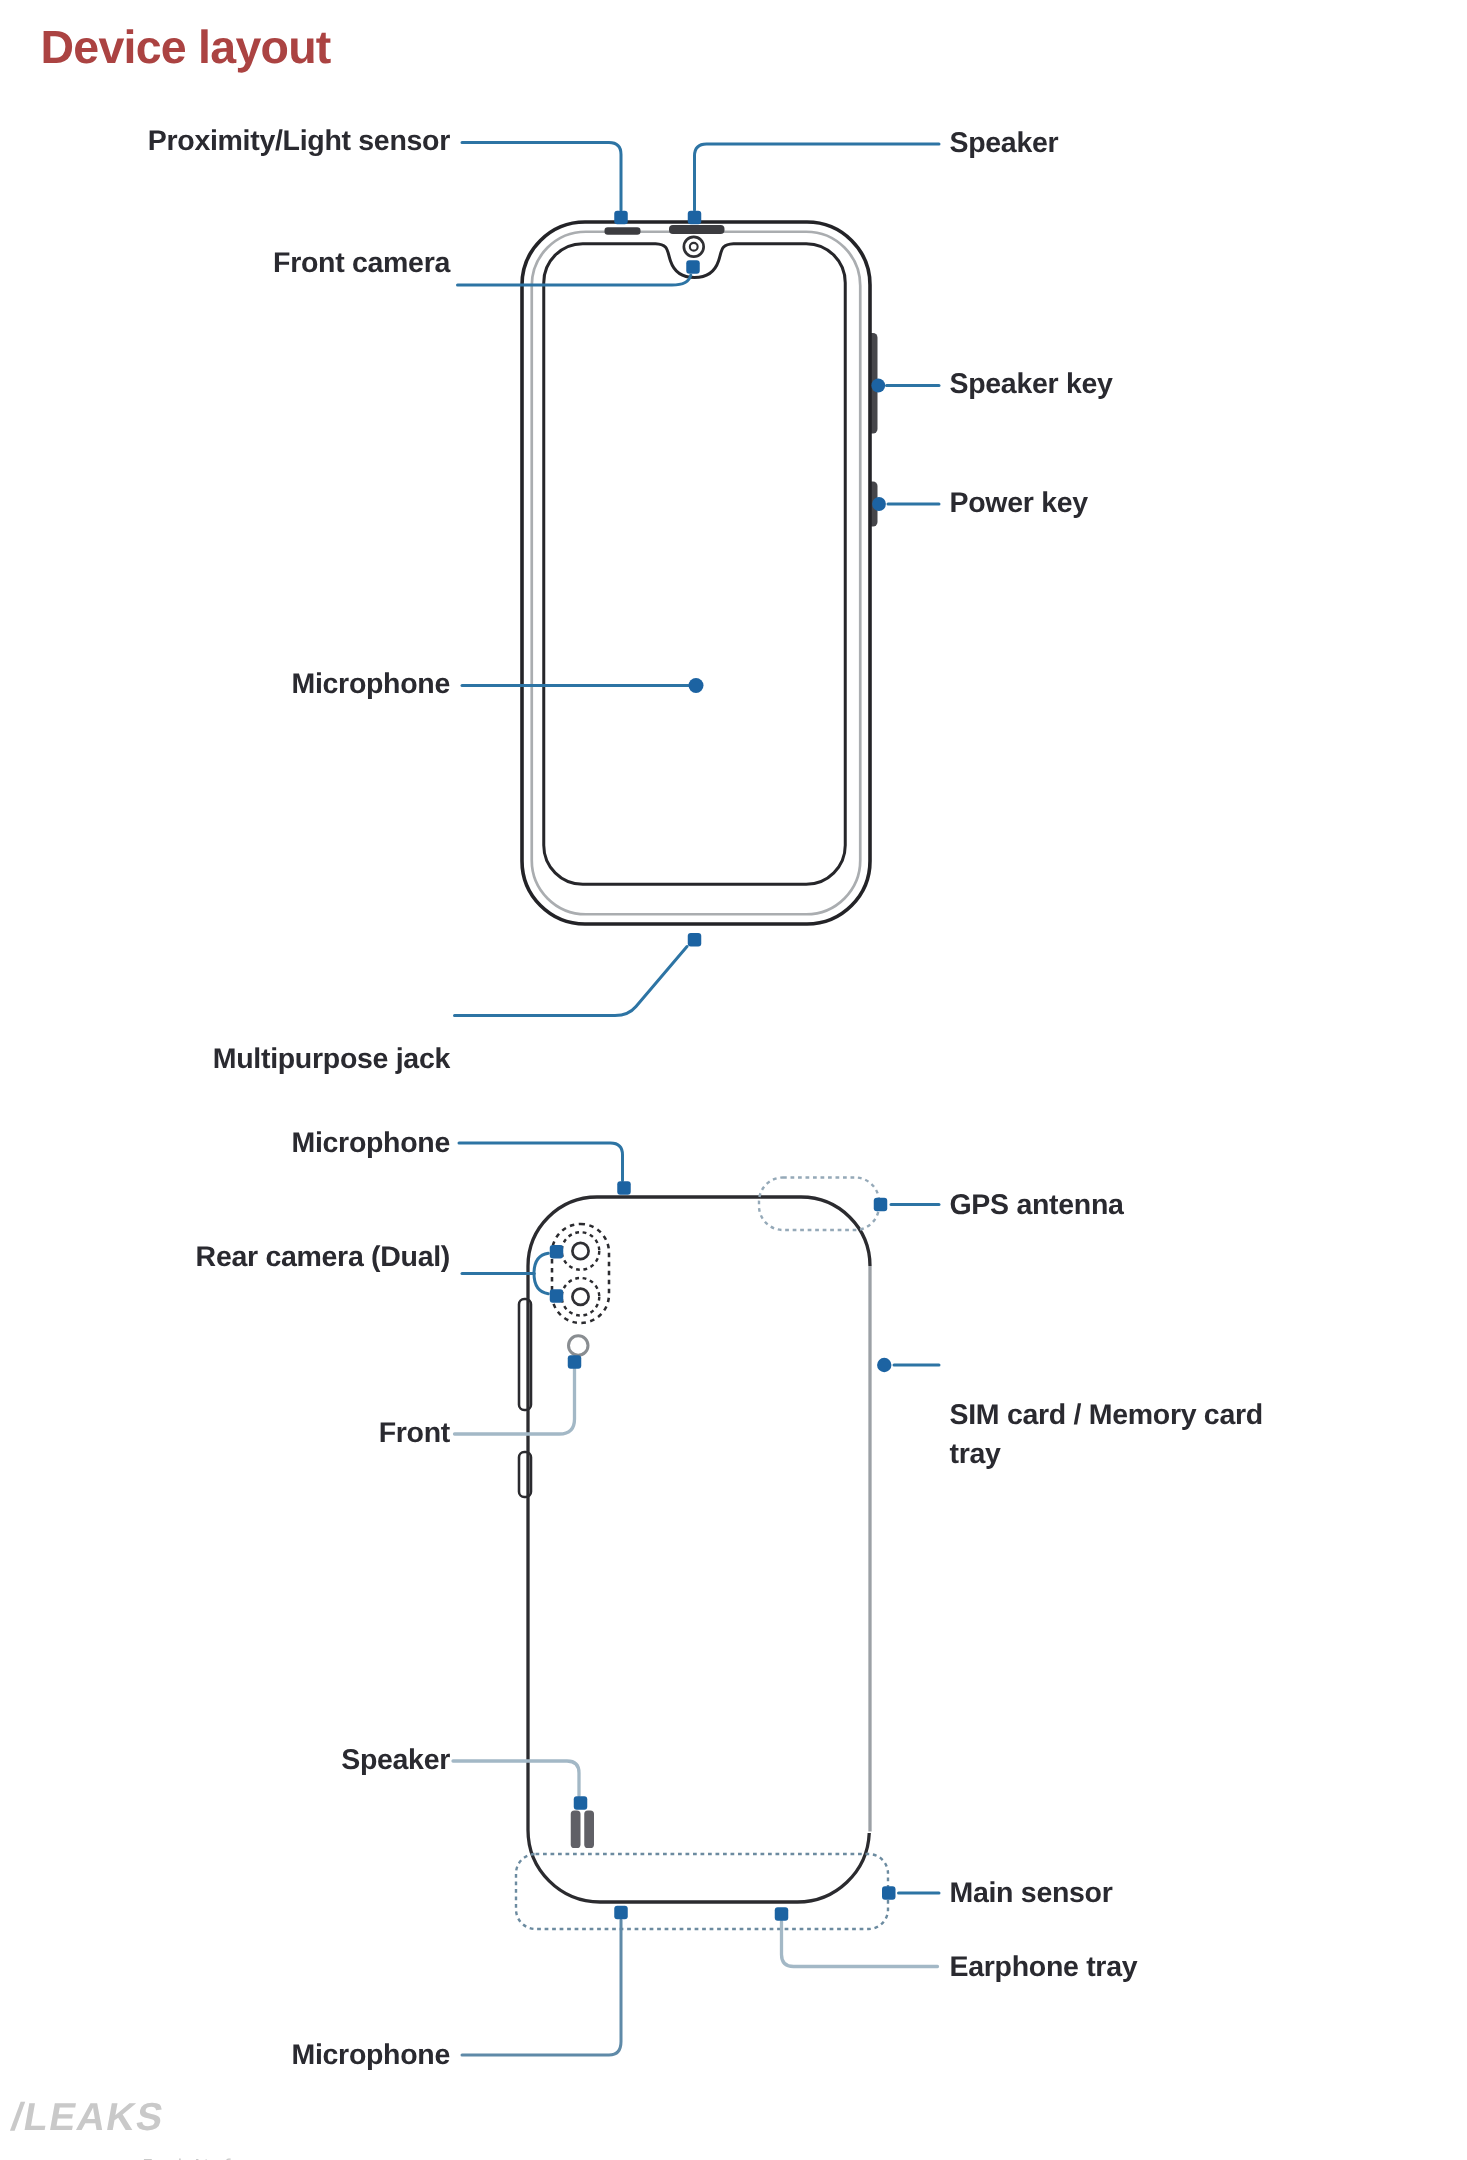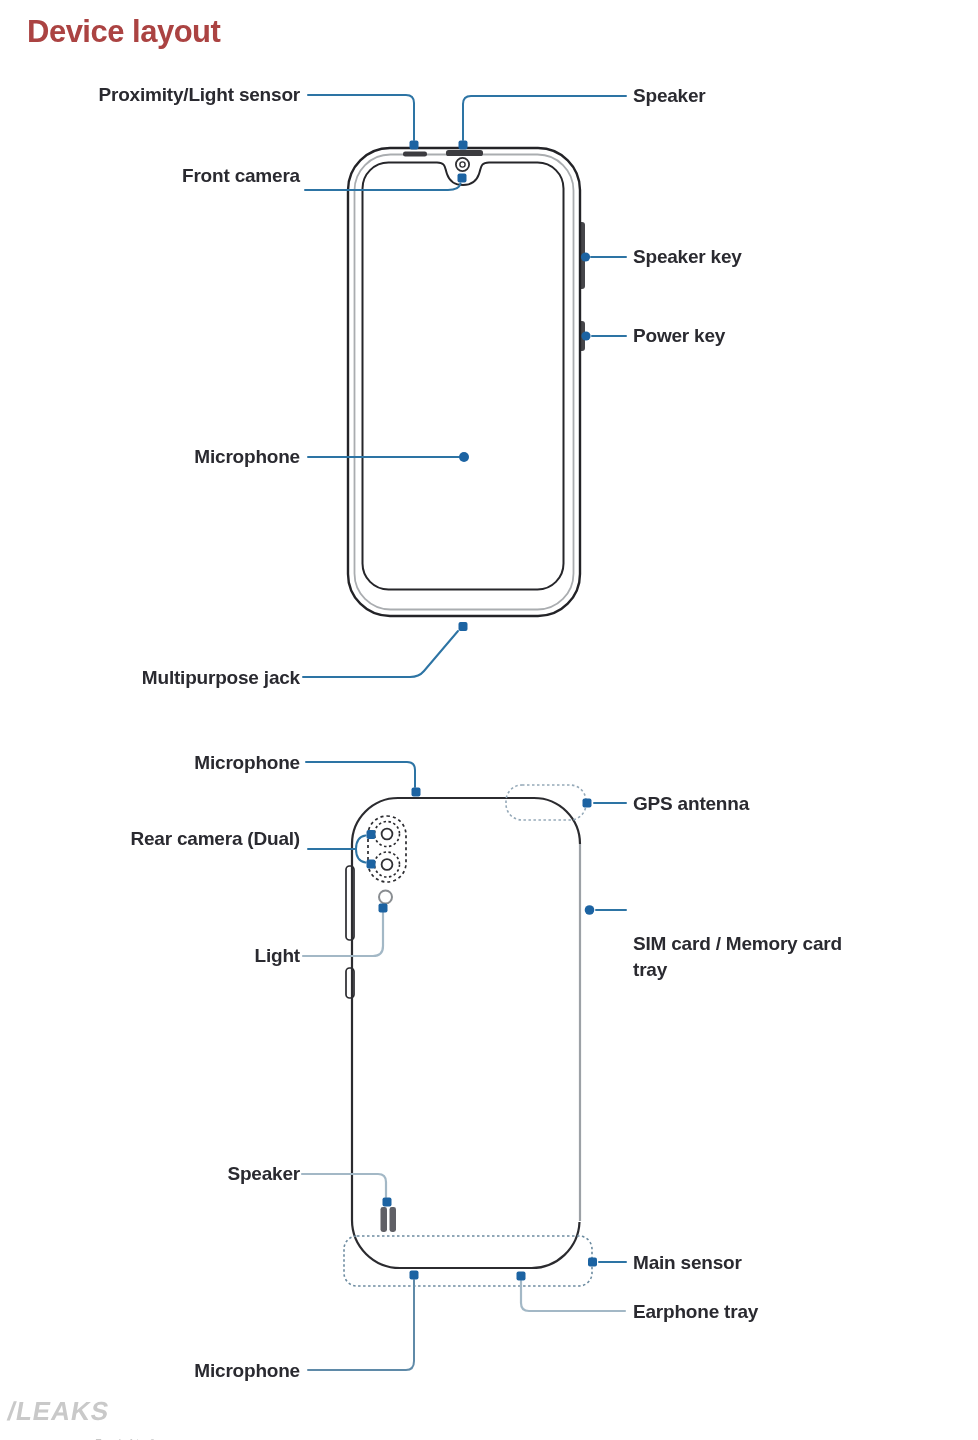--- a/index.html
+++ b/index.html
@@ -149,24 +149,24 @@
       <rect class="dot" x="409.5" y="1270.5" width="9" height="9" rx="2"></rect>
     </g>
   </svg>
 
   <div class="lbl lbl-l" style="top:83px">Proximity/Light sensor</div>
   <div class="lbl lbl-r" style="top:84px">Speaker</div>
   <div class="lbl lbl-l" style="top:164px">Front camera</div>
   <div class="lbl lbl-r" style="top:245px">Speaker key</div>
   <div class="lbl lbl-r" style="top:324px">Power key</div>
   <div class="lbl lbl-l" style="top:445px">Microphone</div>
-  <div class="lbl lbl-l" style="top:666px">Multipurpose jack</div>
+  <div class="lbl lbl-l" style="top:695px">Multipurpose jack</div>
   <div class="lbl lbl-l" style="top:751px">Microphone</div>
   <div class="lbl lbl-l" style="top:827px">Rear camera (Dual)</div>
-  <div class="lbl lbl-l" style="top:944px">Light</div>
+  <div class="lbl lbl-l" style="top:944px">Front</div>
   <div class="lbl lbl-r" style="top:792px">GPS antenna</div>
   <div class="lbl lbl-r lbl-wrap" style="top:898px">SIM card / Memory card tray</div>
   <div class="lbl lbl-l" style="top:1162px">Speaker</div>
   <div class="lbl lbl-r" style="top:1251px">Main sensor</div>
   <div class="lbl lbl-r" style="top:1300px">Earphone tray</div>
   <div class="lbl lbl-l" style="top:1359px">Microphone</div>
 
   <div class="wm-logo">/LEAKS</div>
   <div class="wm-text">
     <div>Zyad Atef</div>

